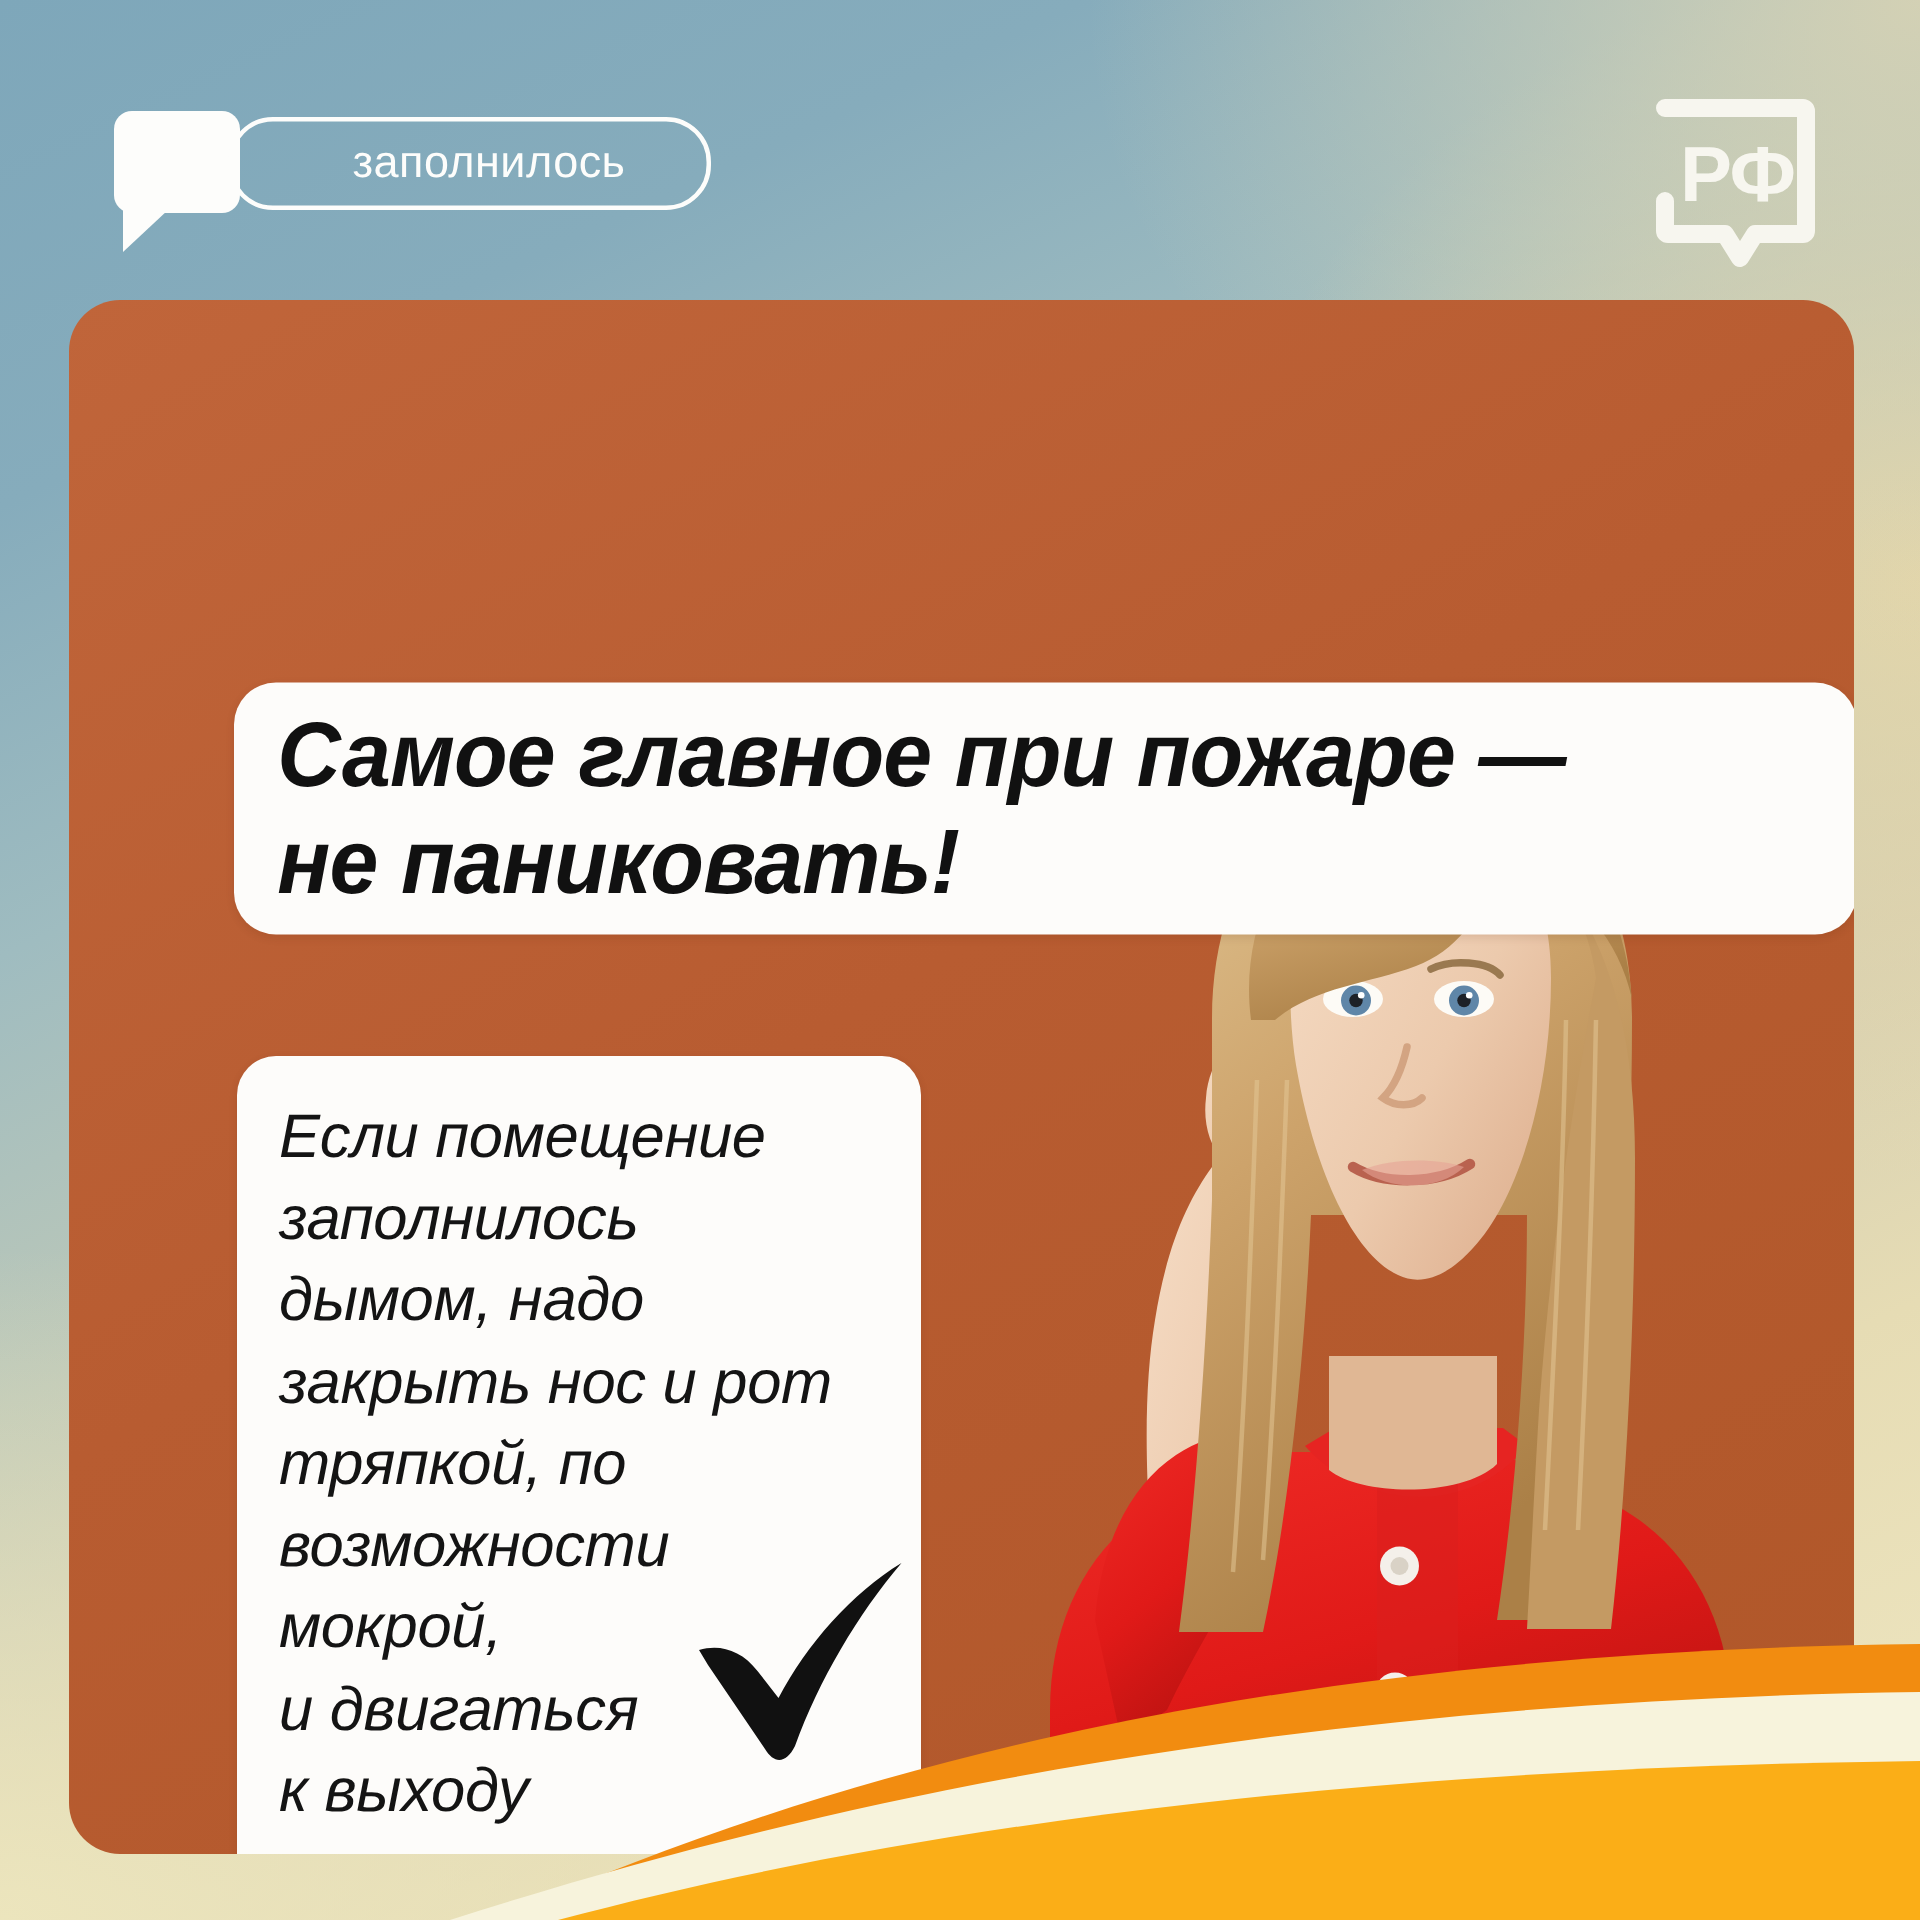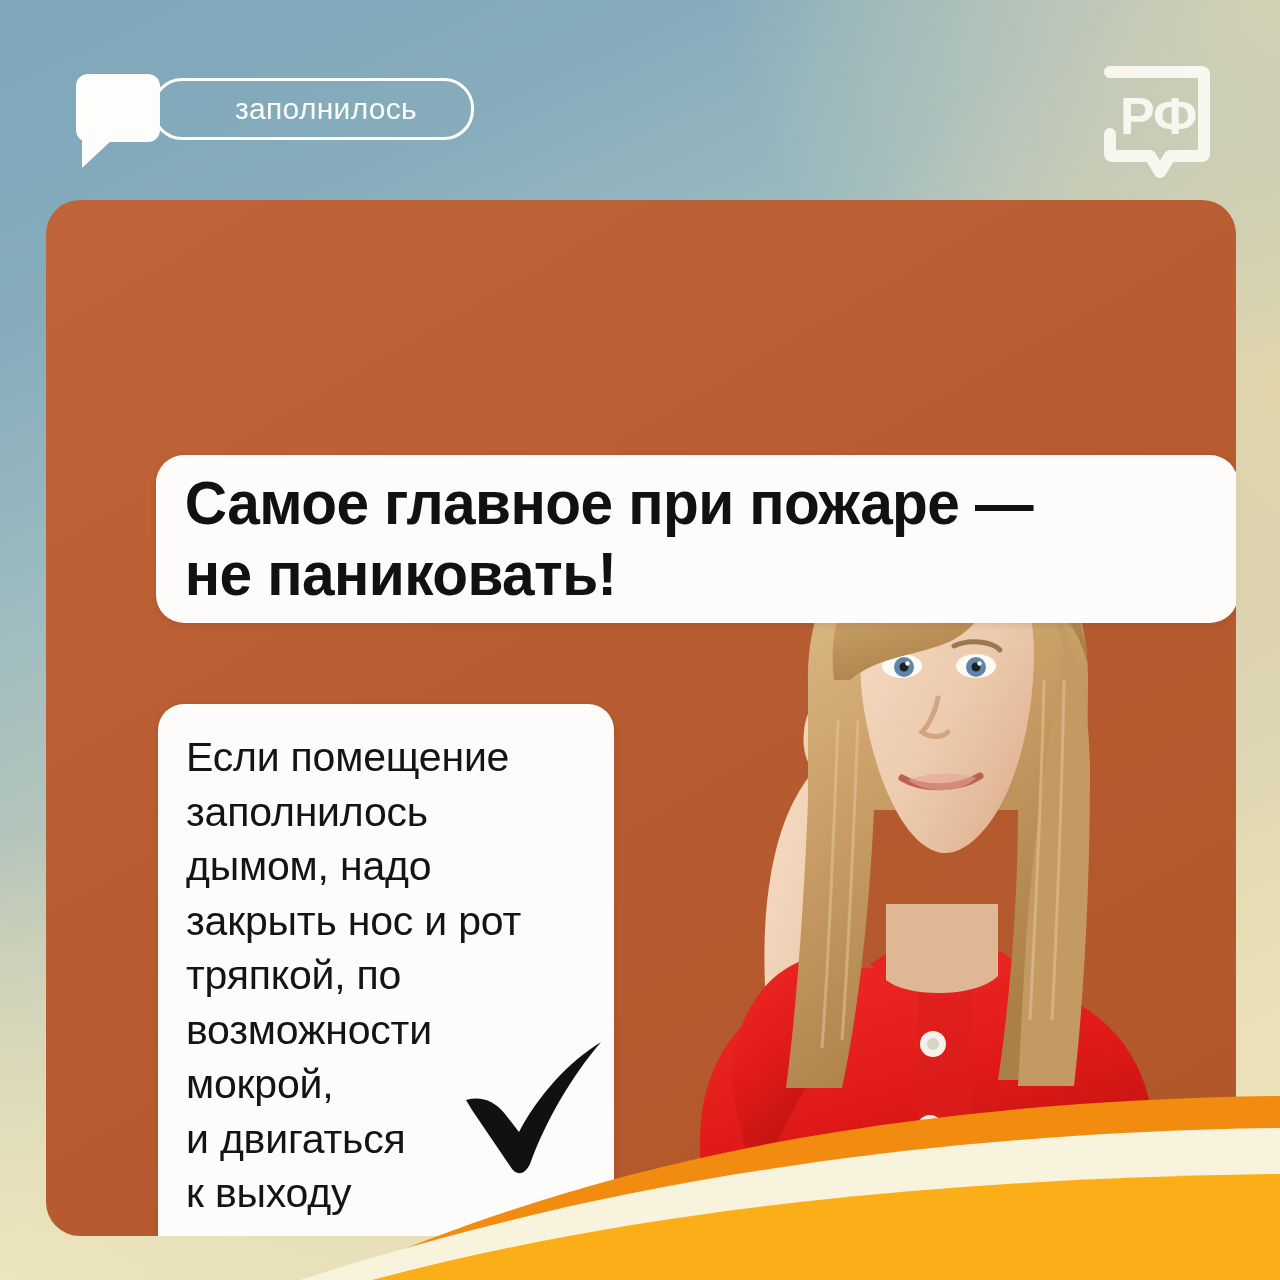--- a/index.html
+++ b/index.html
@@ -54,21 +54,21 @@
     color:#fdfdfb;font-size:30px;letter-spacing:.3px;
     font-family:"Liberation Sans","DejaVu Sans",sans-serif;
     padding-left:26px;
   }
   #rf-logo{position:absolute;right:62px;top:58px;width:124px;height:128px;}
 
   
   #card{
     position:absolute;left:46px;top:200px;width:1190px;height:1036px;
     background:linear-gradient(150deg,#c0653a 0%,#b85c31 45%,#b05729 100%);
-    border-radius:34px;overflow:hidden;
+    border-radius:34px;overflow:hidden;font-style:italic;
   }
 
   
   #girl{position:absolute;left:432px;top:180px;width:760px;height:860px;}
 
   
   #title-card{
     position:absolute;left:110px;top:255px;width:1082px;height:168px;
     background:#fdfcfa;border-radius:28px;
     display:flex;align-items:center;

